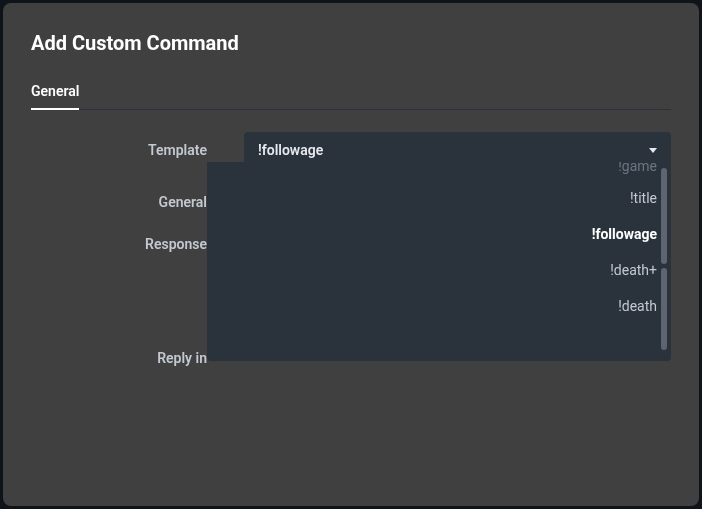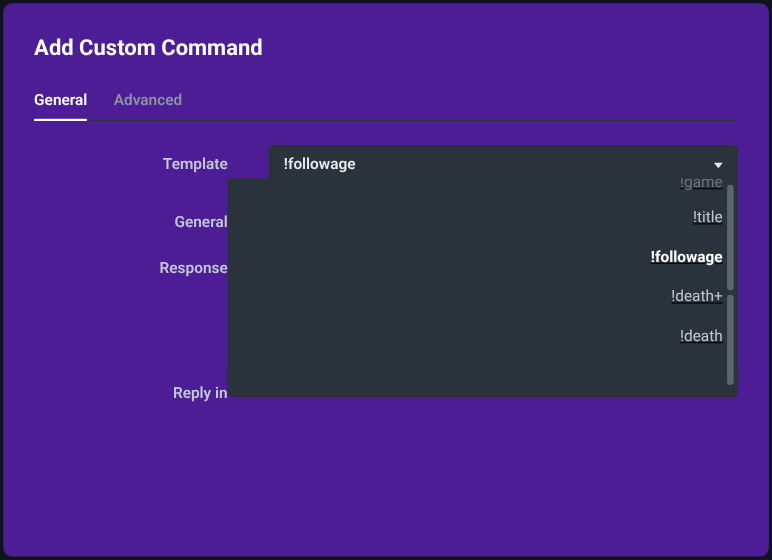--- a/index.html
+++ b/index.html
@@ -4,21 +4,21 @@
 <style>
   * { box-sizing: border-box; margin: 0; padding: 0; }
   body {
     background: #0e1419;
     font-family: -apple-system, BlinkMacSystemFont, "Segoe UI", Roboto, Arial, sans-serif;
     width: 702px;
     height: 509px;
     overflow: hidden;
   }
   .modal {
-    background: #4c1d95;
+    background: #404040;
     border-radius: 8px;
     width: 696px;
     height: 503px;
     margin: 3px;
     padding: 28px 28px 20px 28px;
     position: relative;
   }
   .title {
     color: #ffffff;
     font-size: 20px;
@@ -94,21 +94,20 @@
   .dropdown {
     position: absolute;
     top: 30px;
     left: 0;
     right: 0;
     background: #2a323b;
     border-radius: 0 0 4px 4px;
     overflow: hidden;
     z-index: 5;
     height: 199px;
-    text-decoration: underline;
   }
   .dropdown-inner {
     overflow-y: auto;
     height: 100%;
   }
   .dropdown-item {
     color: #c3c9d1;
     font-size: 14px;
     padding: 10px 14px;
     cursor: pointer;
@@ -171,21 +170,20 @@
   .row-permission .select .chevron svg { stroke: #9aa3ad; }
 </style>
 </head>
 <body>
 
 <div class="modal">
   <h1 class="title">Add Custom Command</h1>
 
   <div class="tabs">
     <div class="tab active">General</div>
-    <div class="tab">Advanced</div>
   </div>
 
   <div class="row">
     <div class="label">Template</div>
     <div class="field">
       <div class="select">
         <span>!followage</span>
         <span class="caret"></span>
       </div>
       <div class="dropdown">

